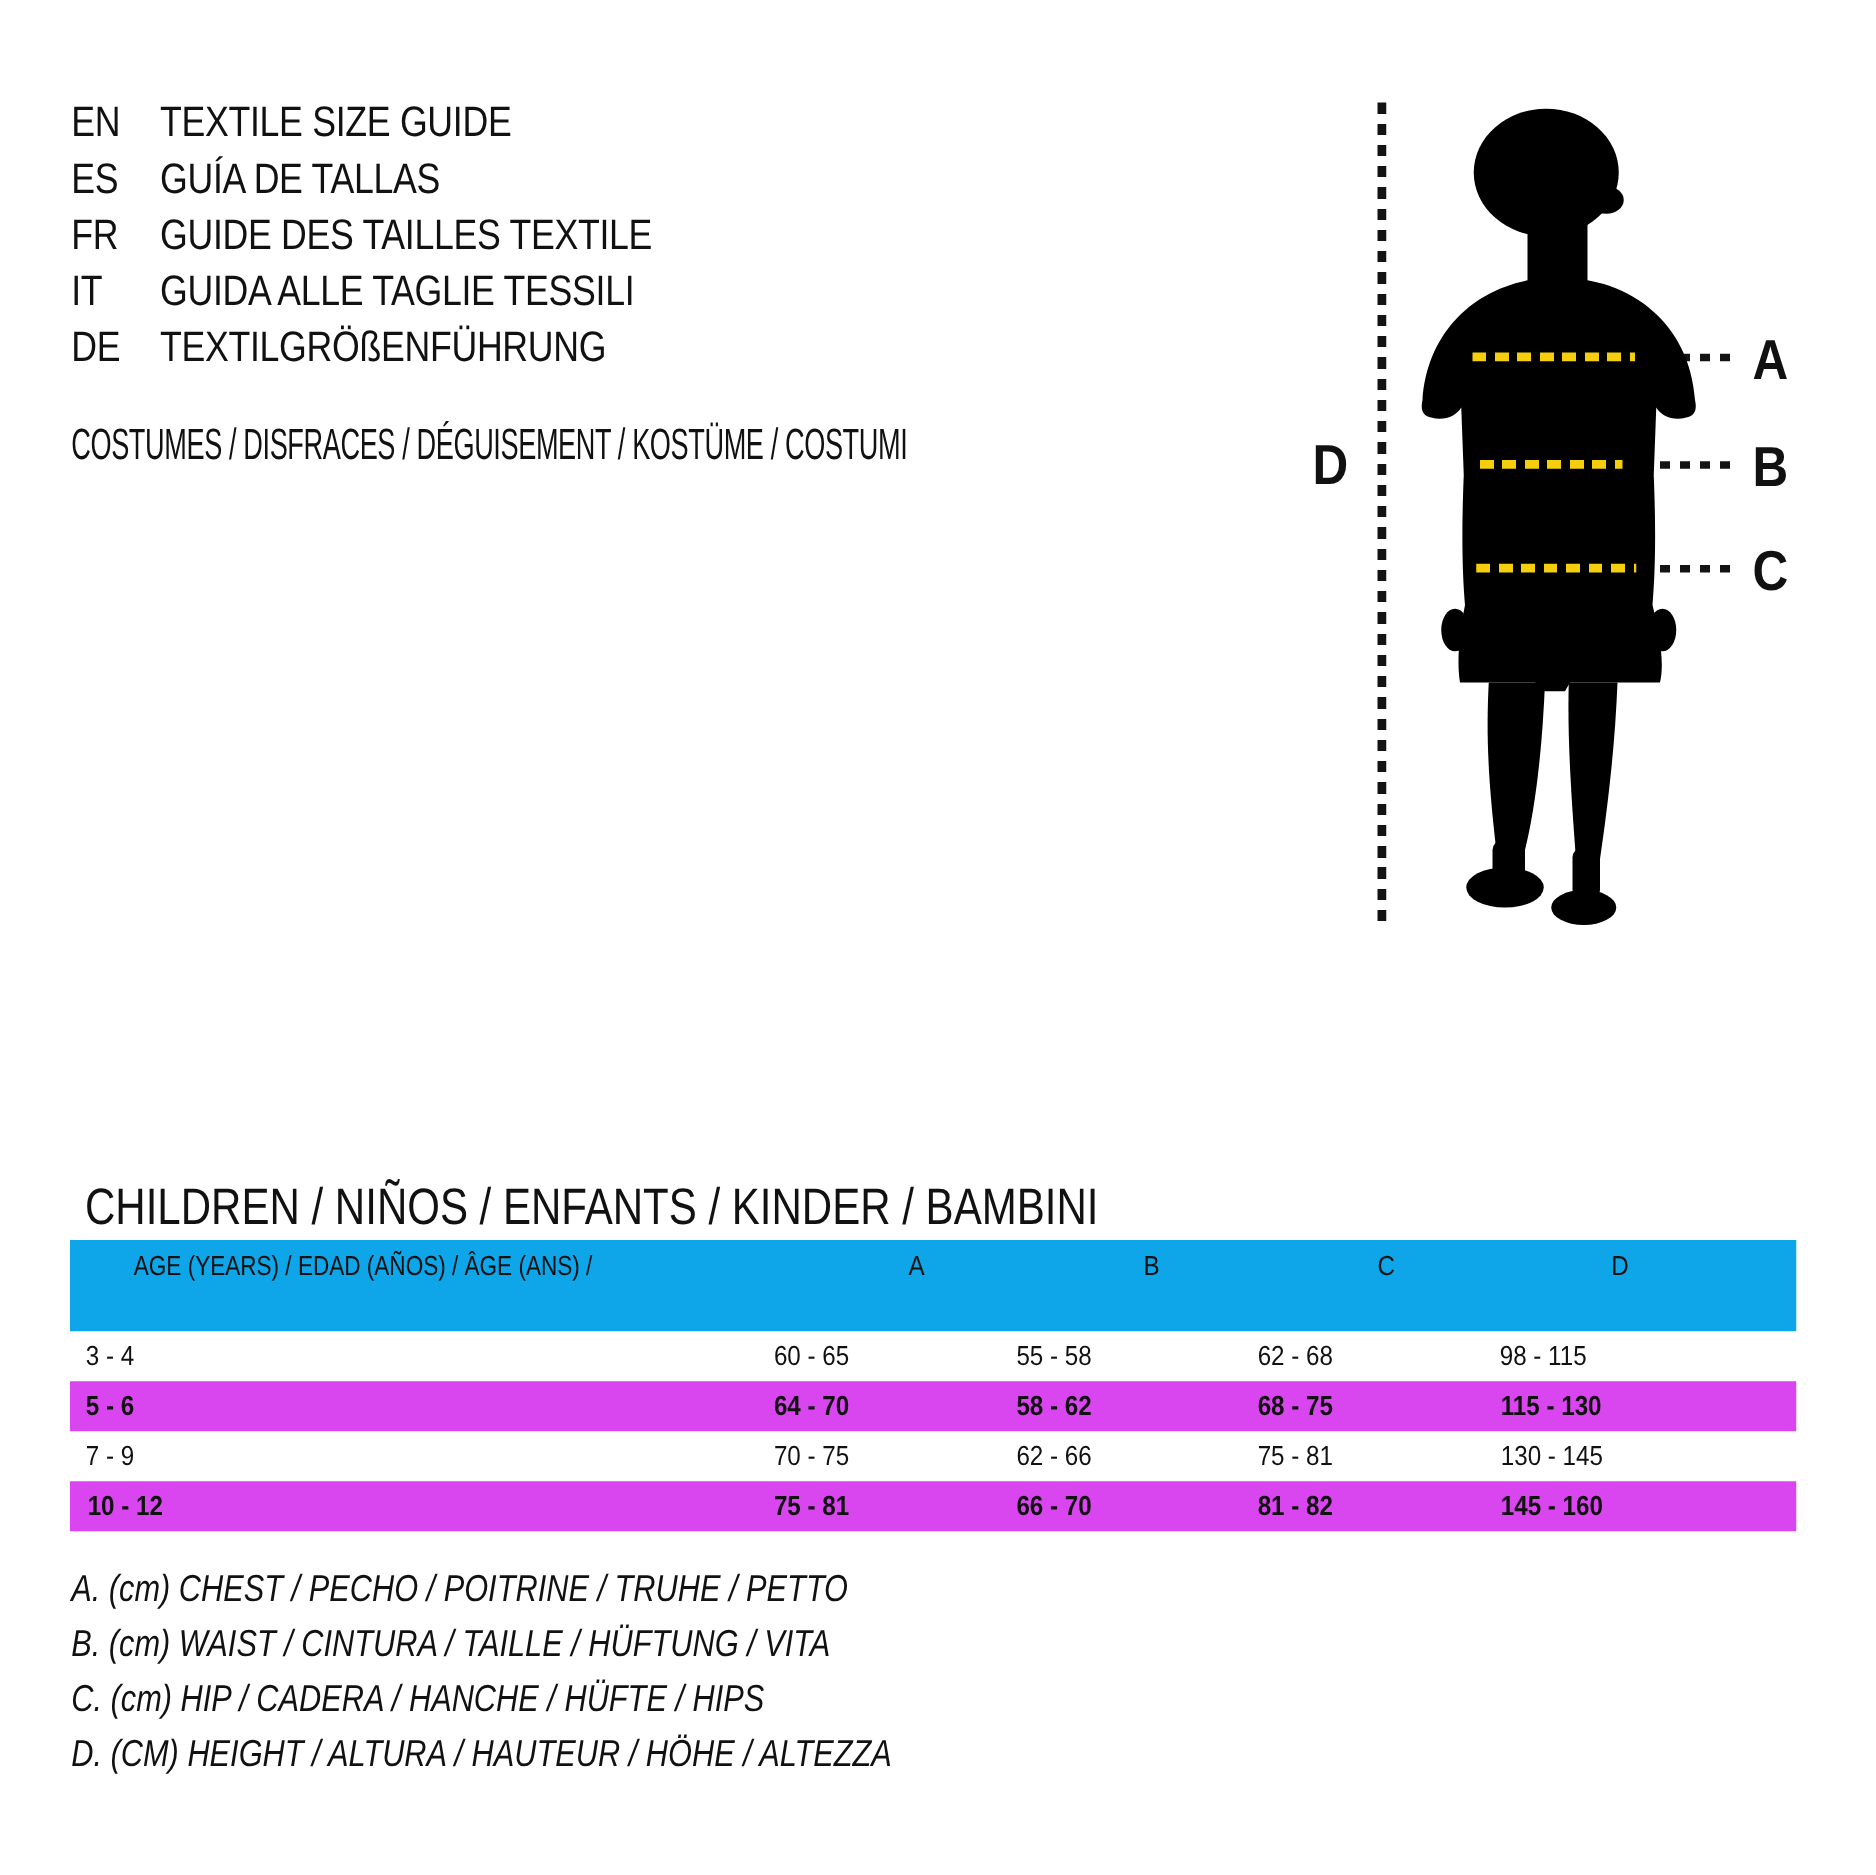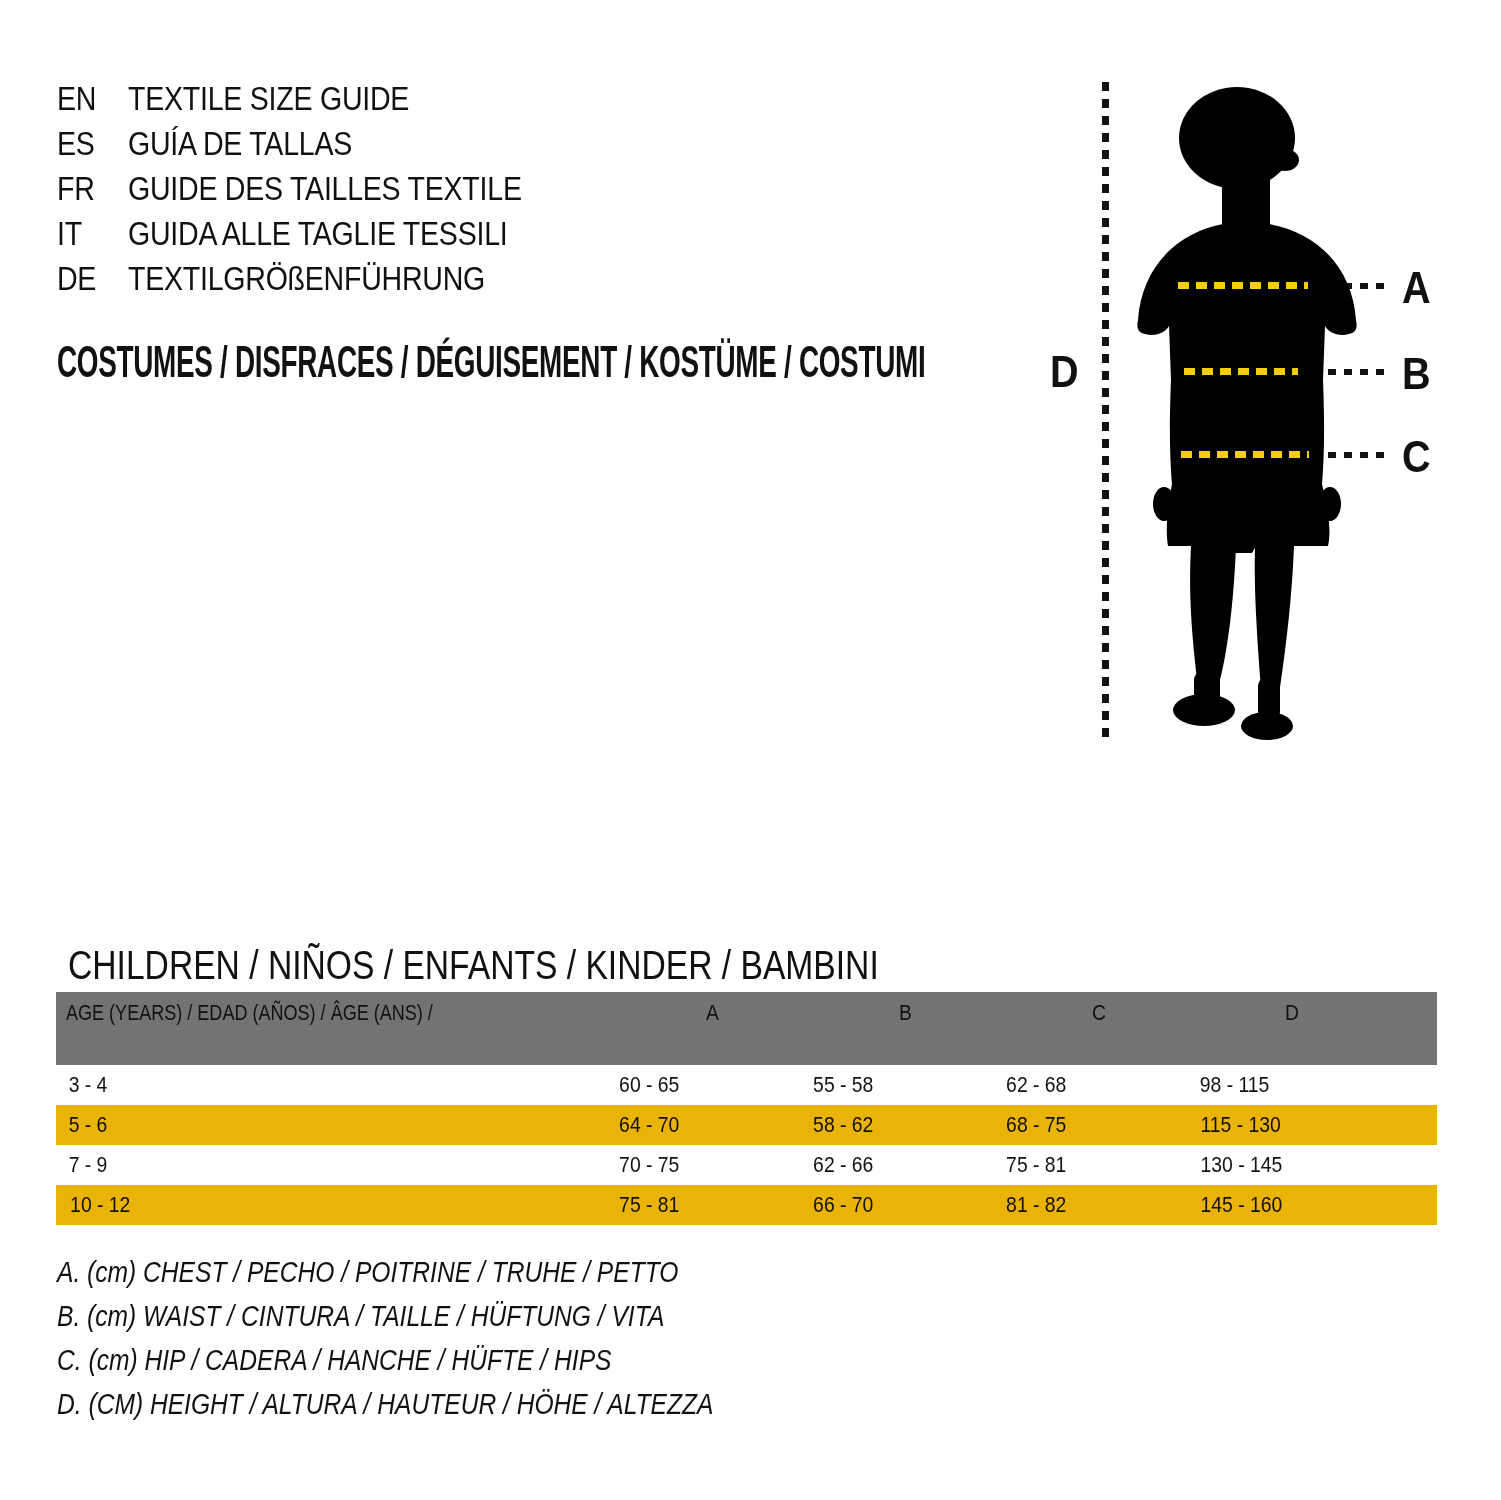--- a/index.html
+++ b/index.html
@@ -10,42 +10,42 @@
   .abs{position:absolute;}
   
   .cx{display:inline-block;transform:scaleX(0.84);transform-origin:0 50%;white-space:nowrap;}
   .cx62{display:inline-block;transform:scaleX(0.62);transform-origin:0 50%;white-space:nowrap;}
   .cx82{display:inline-block;transform:scaleX(0.82);transform-origin:0 50%;white-space:nowrap;}
   .cxc{display:inline-block;transform:scaleX(0.88);transform-origin:50% 50%;white-space:nowrap;}
   
   #langs{left:57px;top:76px;}
   .lang-row{display:grid;grid-template-columns:71px auto;height:45px;align-items:center;font-size:34px;letter-spacing:-0.3px;}
   
-  #category{left:57px;top:336px;font-size:45px;font-weight:700;letter-spacing:-0.5px;}
+  #category{left:57px;top:336px;font-size:35px;font-weight:400;letter-spacing:-0.5px;}
   
   #dline{left:1102px;top:82px;width:7px;height:660px;
     background:repeating-linear-gradient(180deg,#131313 0 9px,transparent 9px 17px);}
   .ydash{height:7px;z-index:3;
     background:repeating-linear-gradient(90deg,#f5cf0e 0 11px,transparent 11px 18px);}
   .kdash{height:6px;z-index:1;
     background:repeating-linear-gradient(90deg,#131313 0 8px,transparent 8px 16px);}
   .big-letter{font-size:45px;font-weight:700;z-index:4;}
   #silhouette{left:1128px;top:80px;z-index:2;}
   
   #children-title{left:68px;top:942px;font-size:41px;}
   
   #size-table{left:56px;top:992px;width:1381px;font-size:22px;}
   .t-grid{display:grid;grid-template-columns:40.5% 14% 14% 14% 14% 3.5%;}
-  #t-head{background:#737373;height:73px;}
+  #t-head{background:#0ea5e9;height:73px;padding-left:41px;}
   #t-head .agecell{padding:5px 0 0 10px;line-height:31px;}
   #t-head .valcell{padding-top:5px;text-align:center;line-height:31px;}
   .t-row{height:40px;align-items:center;}
   .t-row .agecell{padding-left:10px;}
   .t-row .valcell{text-align:left;}
-  .t-row.alt{background:#eab308;}
+  .t-row.alt{background:#d946ef;font-weight:bold;}
   
   #legend{left:57px;top:1250px;font-style:italic;}
   .legend-row{height:44px;display:flex;align-items:center;font-size:30px;}
 </style>
 </head>
 <body>
 
 <div id="page">
 
   <section class="abs" id="langs">

